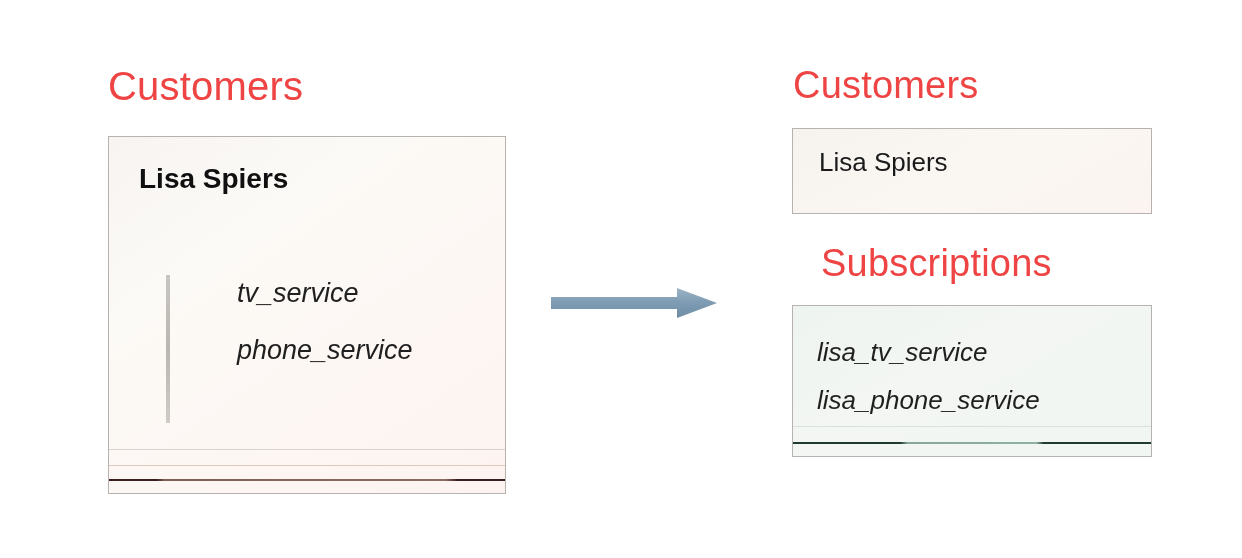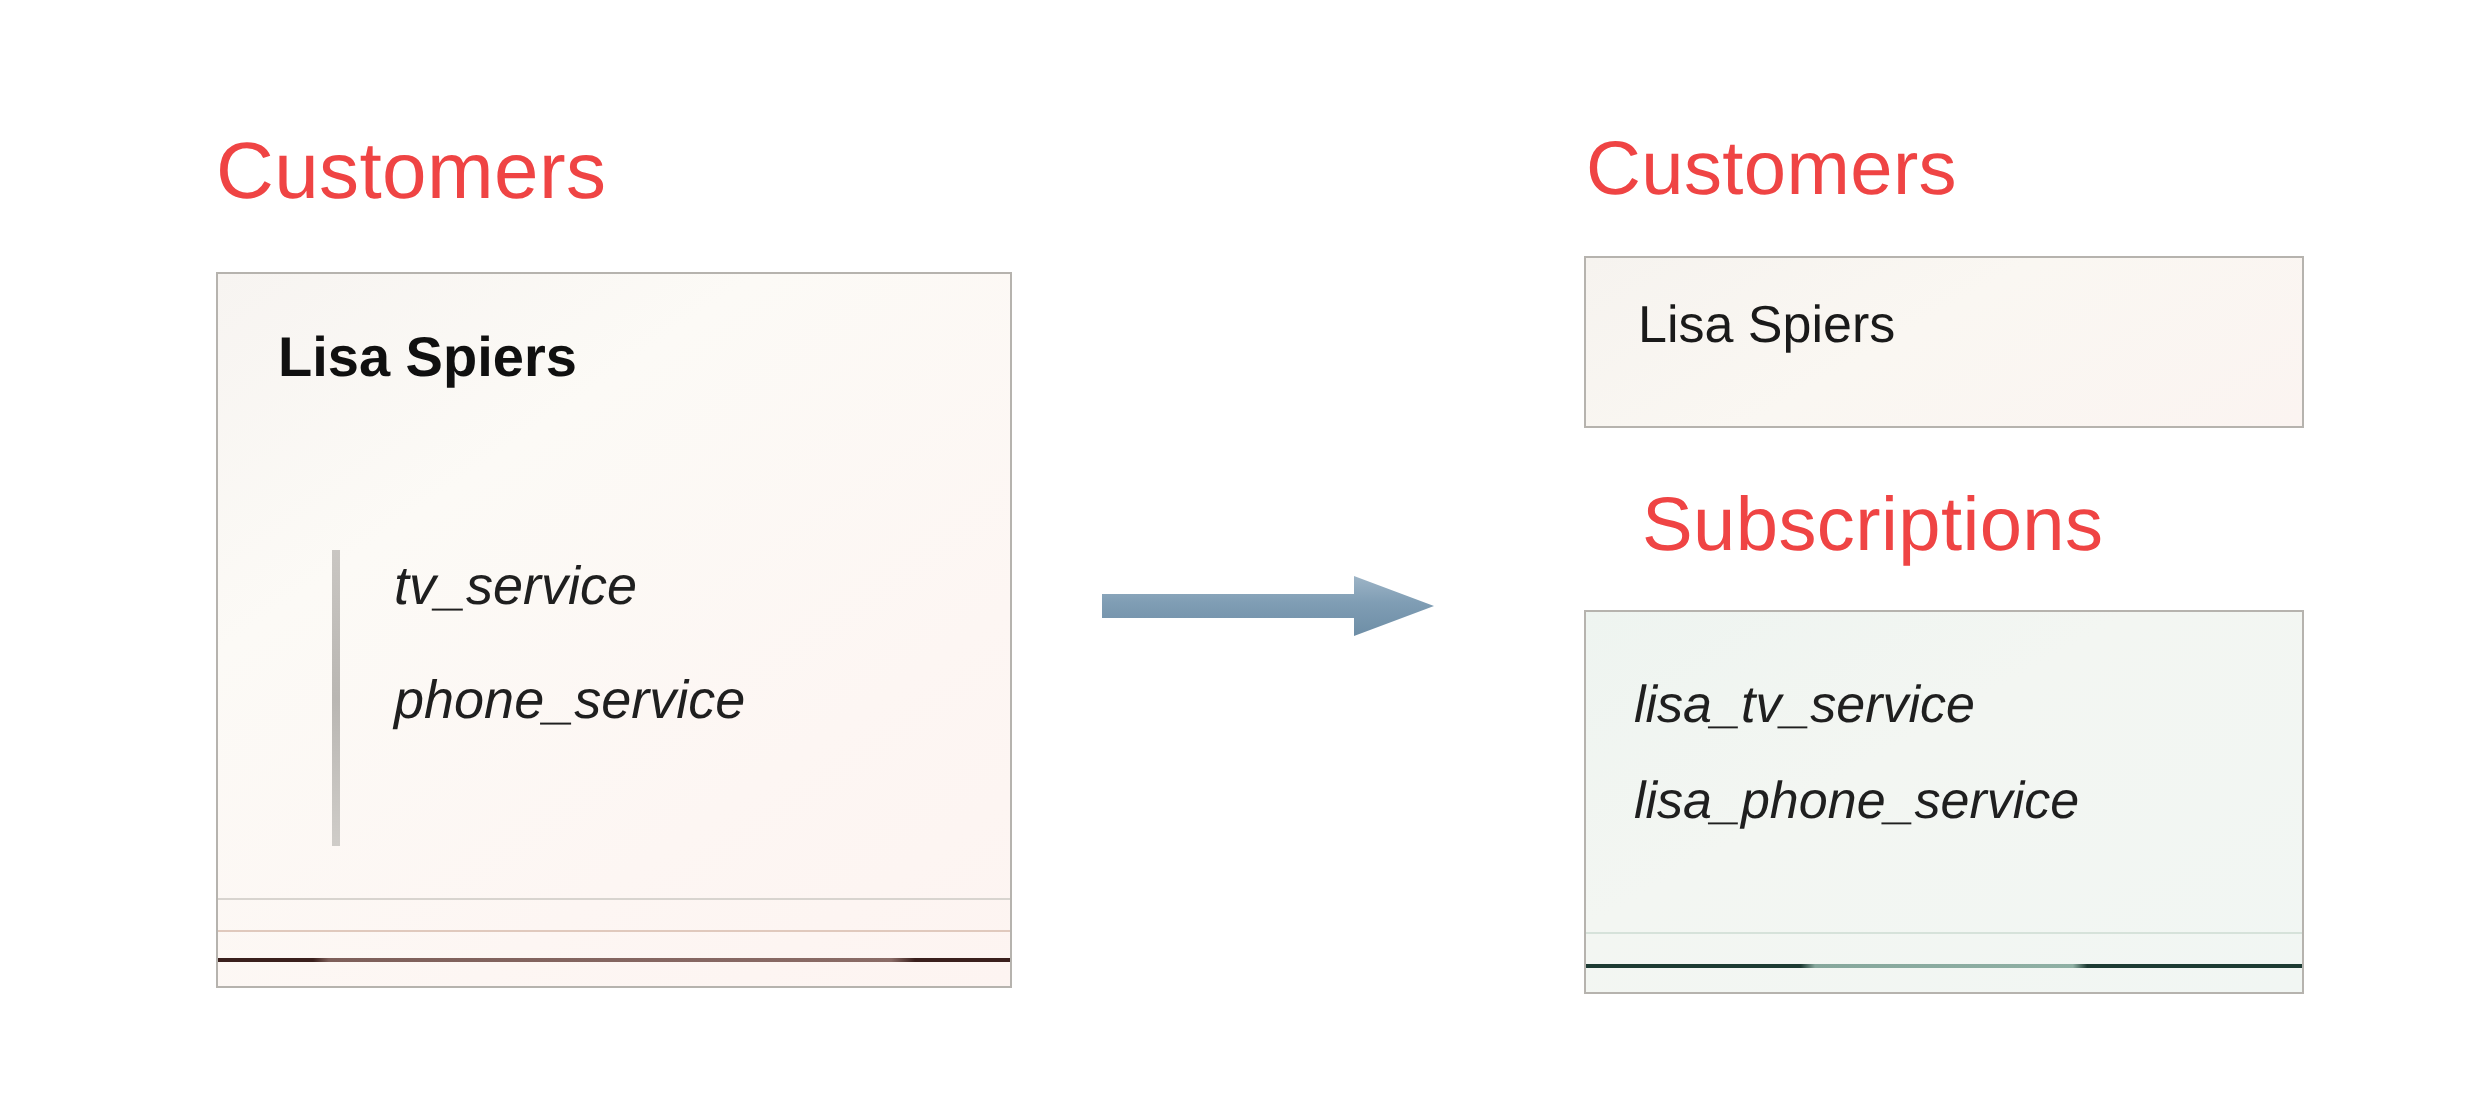--- a/index.html
+++ b/index.html
@@ -103,20 +103,21 @@
     margin: 0;
     padding: 0;
     list-style: none;
   }
   .svc-list li {
     font-size: 27px;
     font-style: italic;
     color: #1f1f1f;
     line-height: 57px;
     white-space: nowrap;
+    margin-left: 40px;
   }
   .bottom-band {
     position: absolute;
     left: 0;
     right: 0;
     bottom: 0;
     height: 54px;
   }
   .band-line {
     position: absolute;
@@ -147,21 +148,21 @@
     font-size: 26px;
     color: #1a1a1a;
     white-space: nowrap;
   }
 
   
   #card-right-subscriptions {
     left: 792px;
     top: 305px;
     width: 360px;
-    height: 192px;
+    height: 152px;
     background: linear-gradient(150deg, #eef4f0 0%, #f3f6f2 40%, #f1f6f3 100%);
   }
   #card-right-subscriptions .sub-list {
     position: absolute;
     left: 24px;
     top: 22px;
     margin: 0;
     padding: 0;
     list-style: none;
   }

